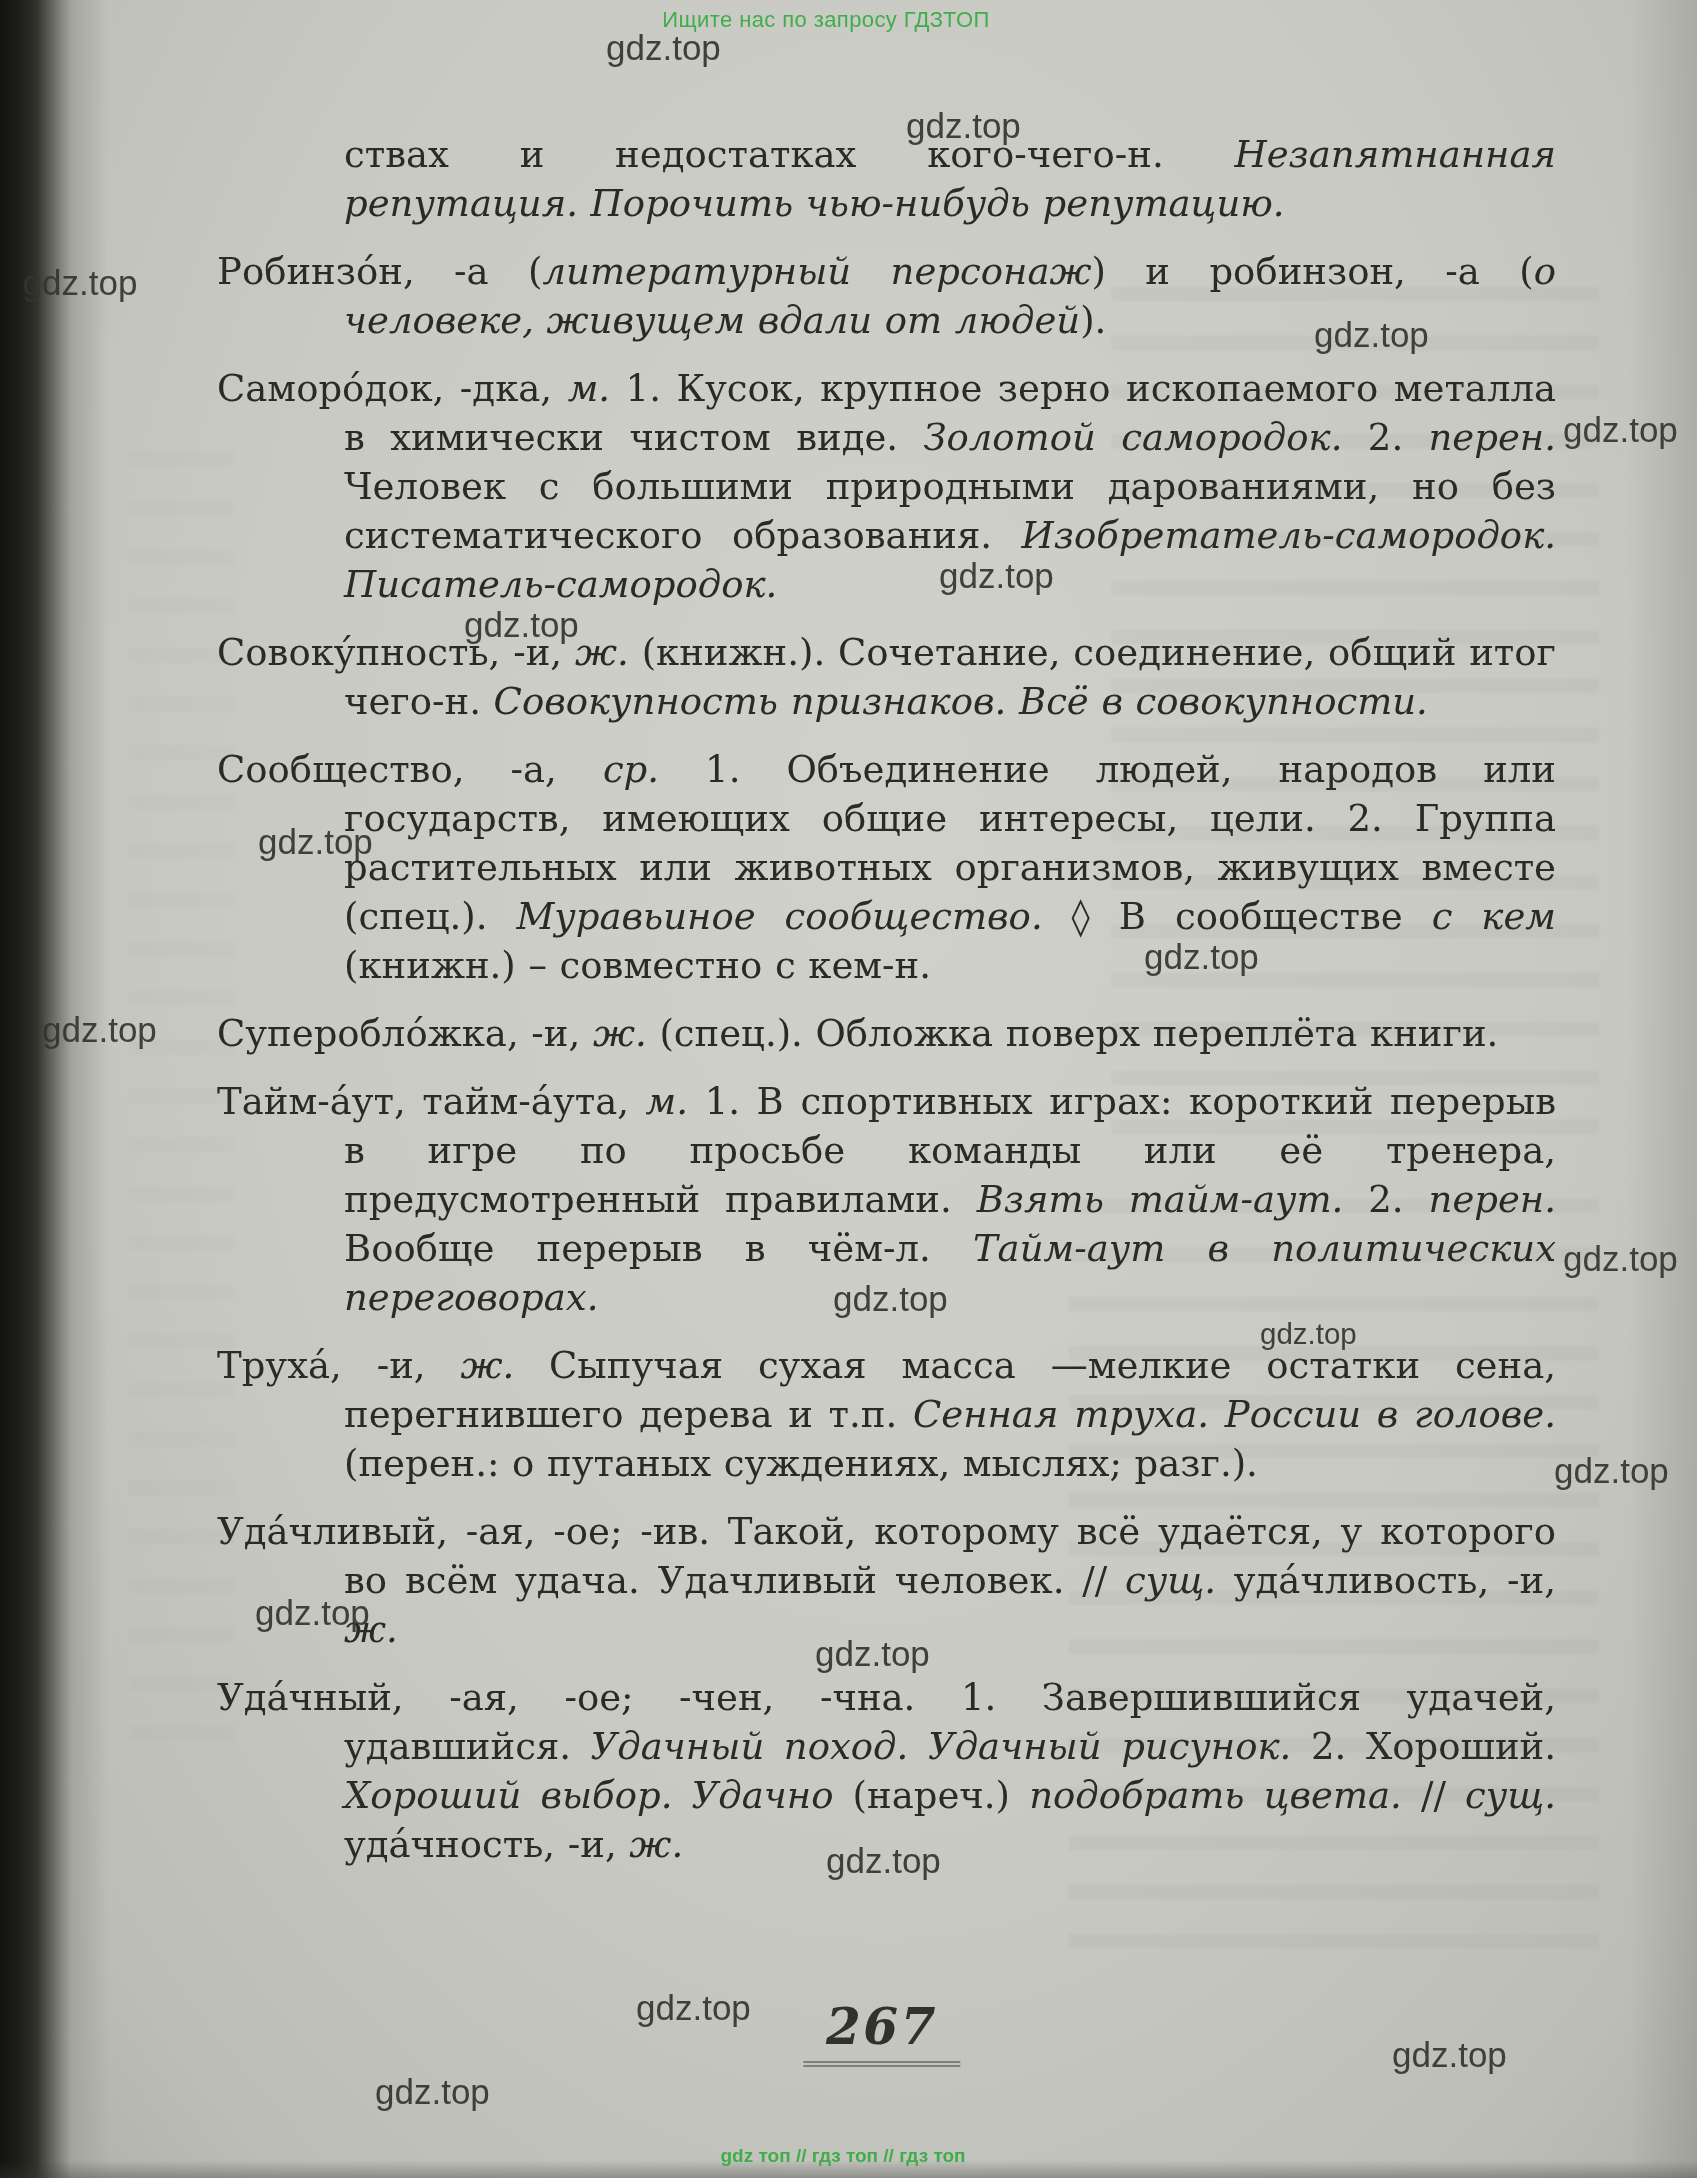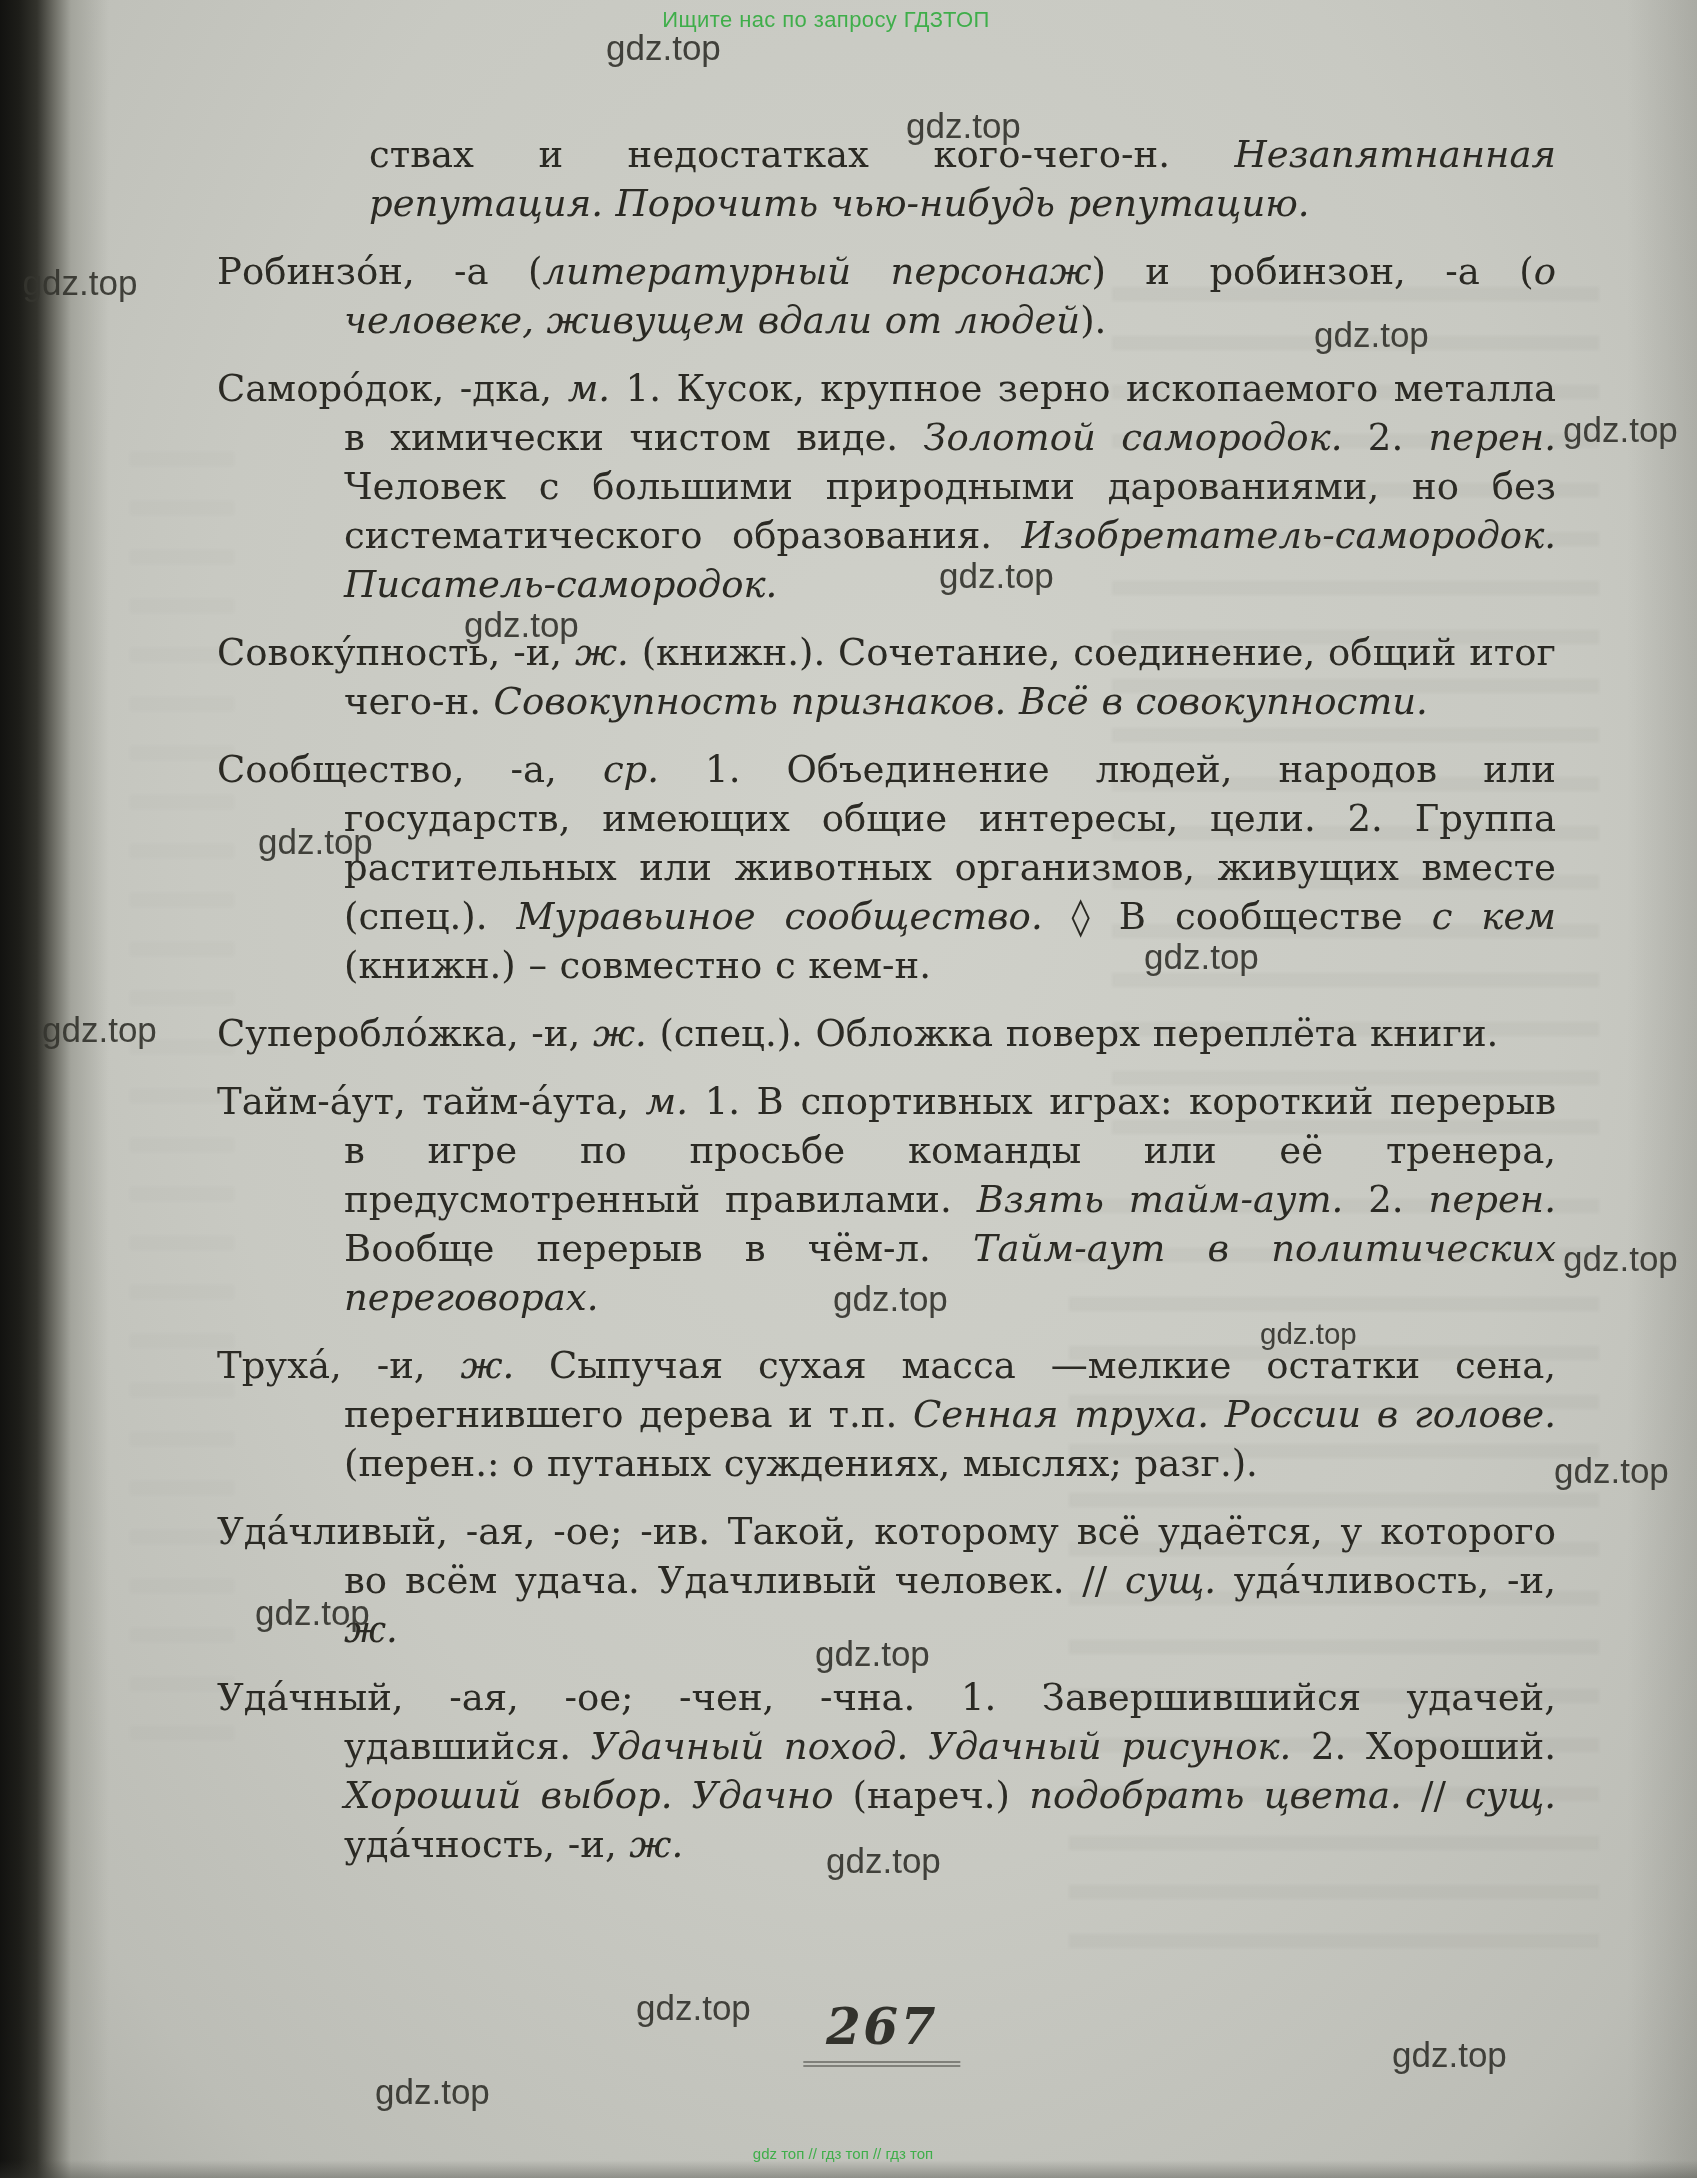--- a/index.html
+++ b/index.html
@@ -47,32 +47,32 @@
   }
 
   .top-banner {
     position: absolute; top: 7px; left: 826px; transform: translateX(-50%); z-index: 4;
     font-family: "Liberation Sans", sans-serif;
     font-size: 22px; color: var(--green, #3fae4a); letter-spacing: 0.4px; white-space: nowrap;
   }
   .bottom-banner {
     position: absolute; top: 2145px; left: 843px; transform: translateX(-50%); z-index: 4;
     font-family: "Liberation Sans", sans-serif;
-    font-size: 15px; color: var(--green, #3fae4a); white-space: nowrap;
+    font-size: 19px; color: var(--green, #3fae4a); white-space: nowrap; font-weight: bold;
   }
 
   .entries {
     position: absolute; left: 344px; top: 130px; width: 1212px; z-index: 1;
     color: var(--text, #2b2a24);
     font-size: 37px; line-height: 49px;
     text-align: justify;
     word-spacing: 0.9px;
   }
   .entry { margin: 0 0 19px 0; text-indent: -127px; }
-  .entry.cont { text-indent: 0; margin-left: 25px; }
+  .entry.cont { text-indent: 0; }
   .r-b { font-weight: 400; }
   .r-i { font-style: italic; }
   .r-n { }
 
   .page-number {
     position: absolute; top: 1997px; left: 882px; transform: translateX(-50%); z-index: 3;
     font-family: "DejaVu Serif", serif;
     font-style: italic; font-weight: 700;
     font-size: 50px; color: #32322c; letter-spacing: 2.6px;
     padding: 0 22.6px 5.2px 22.6px;

